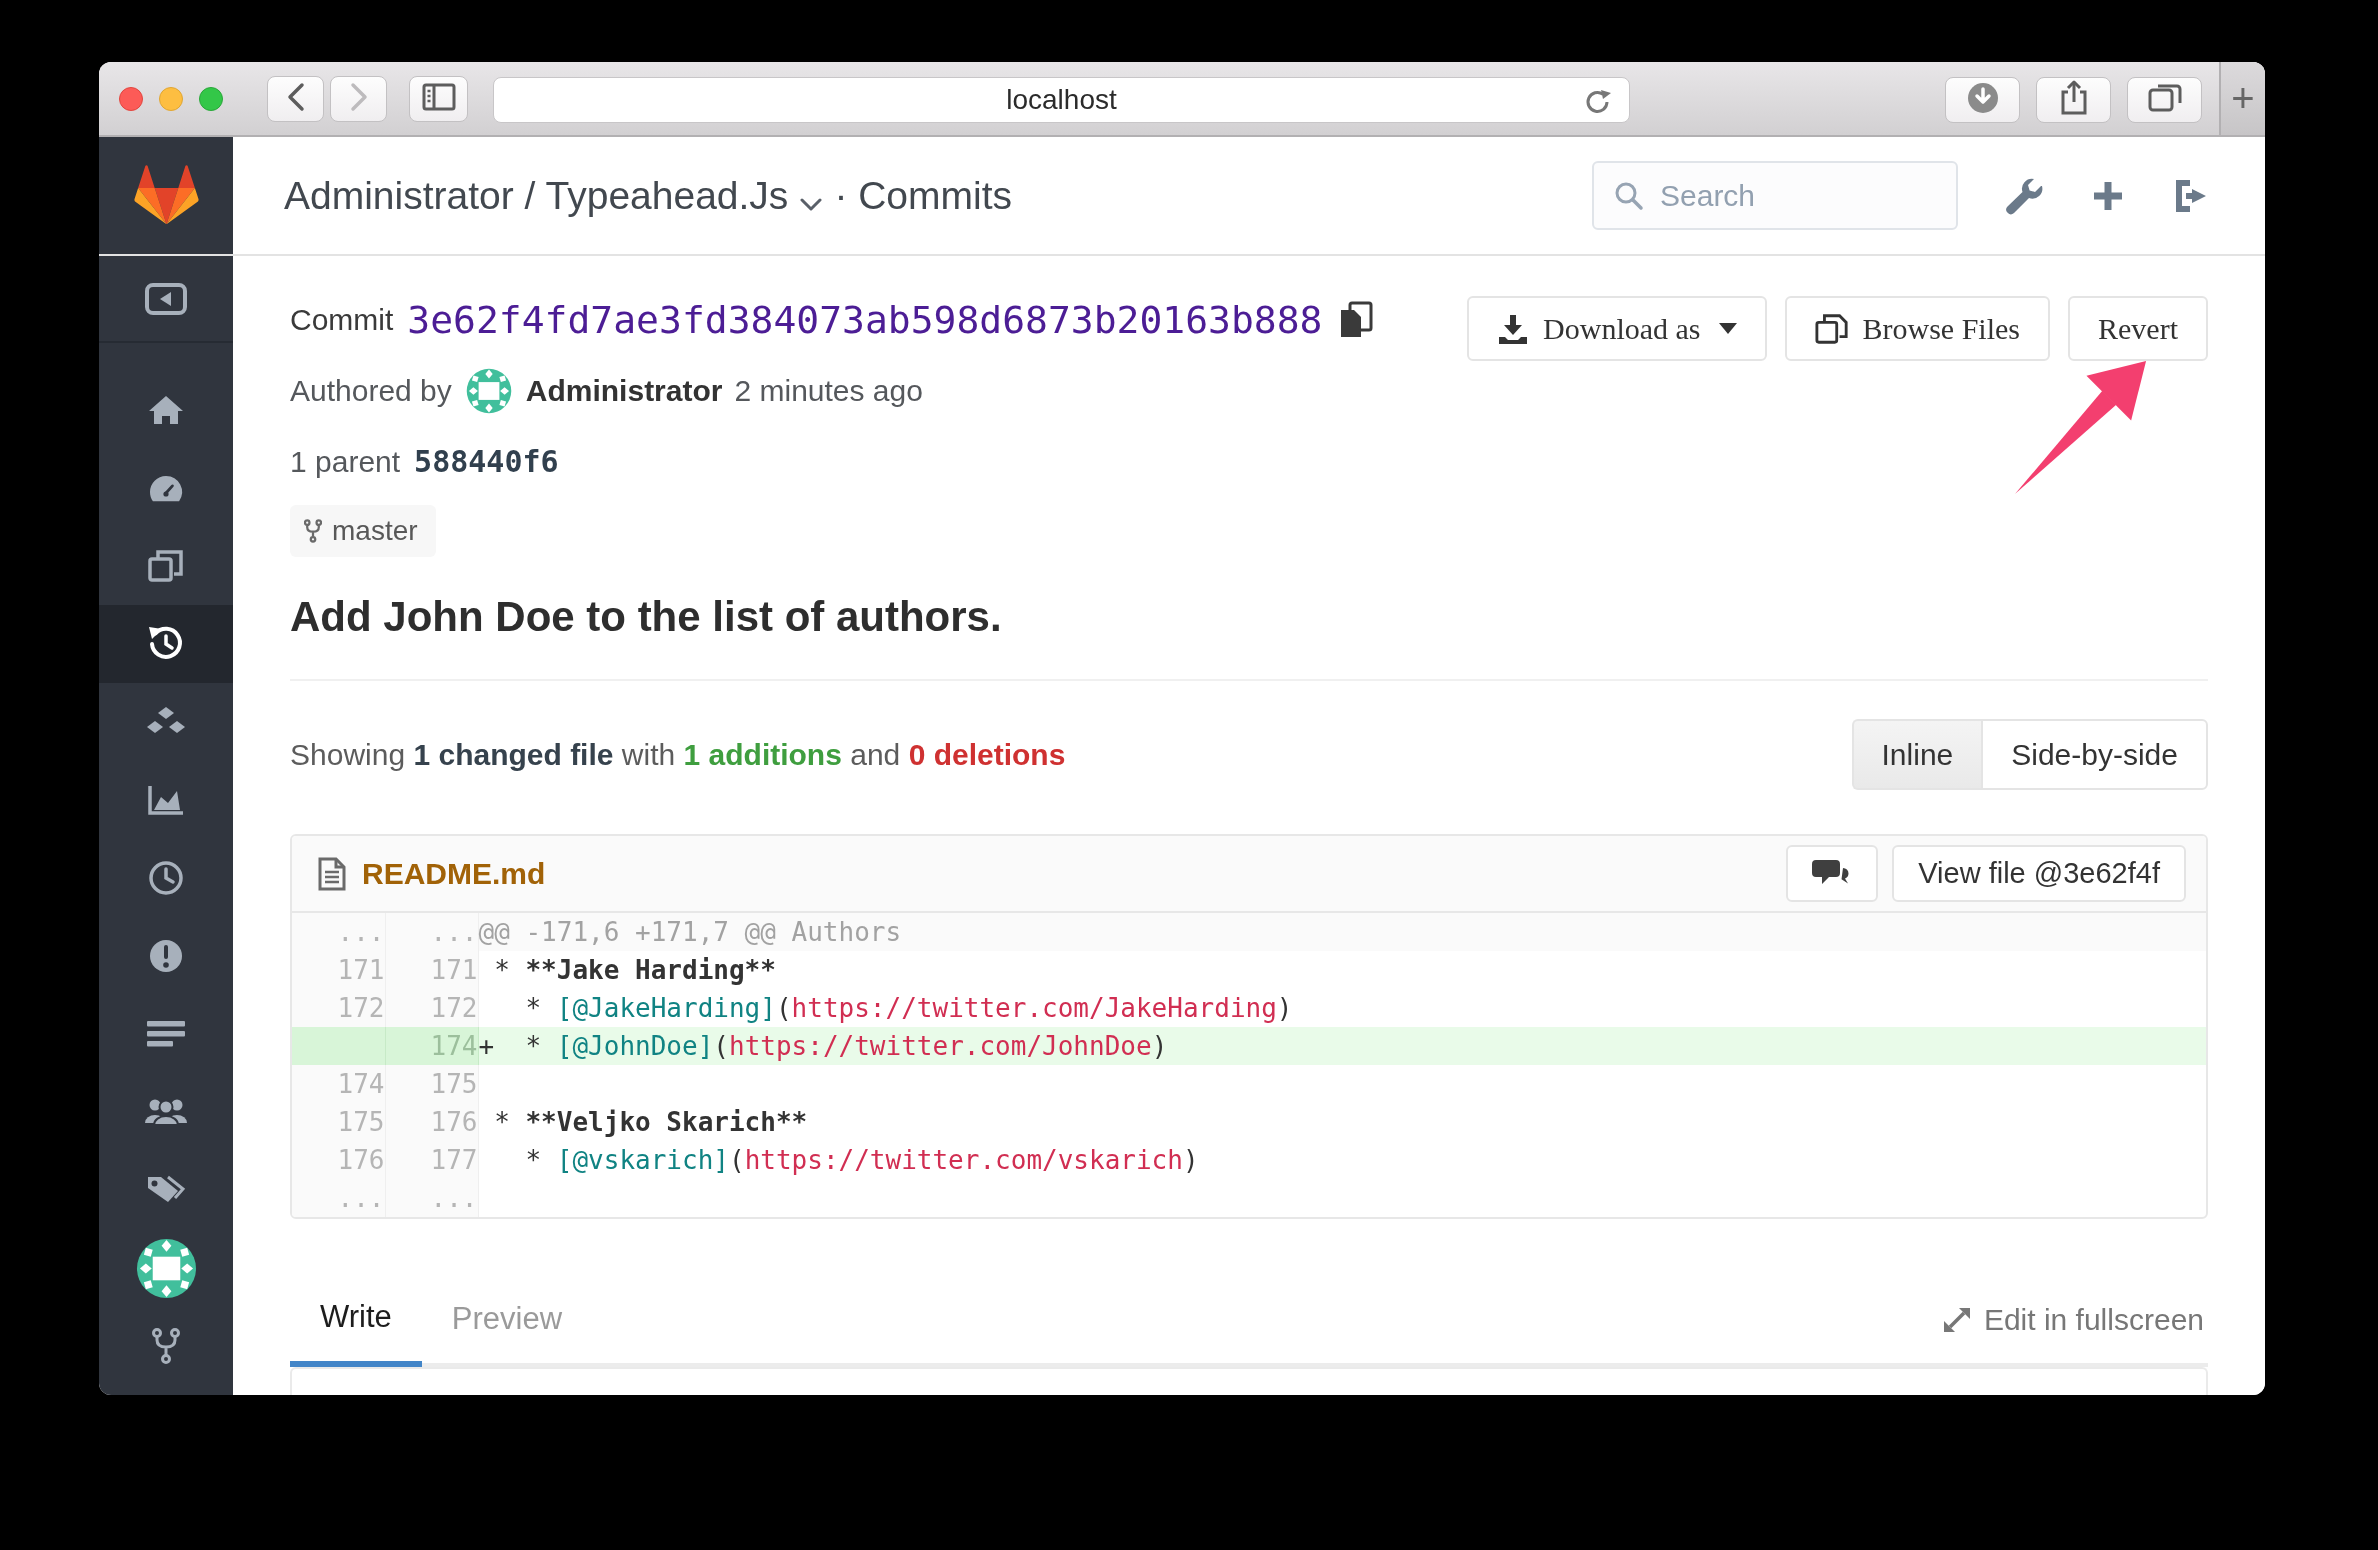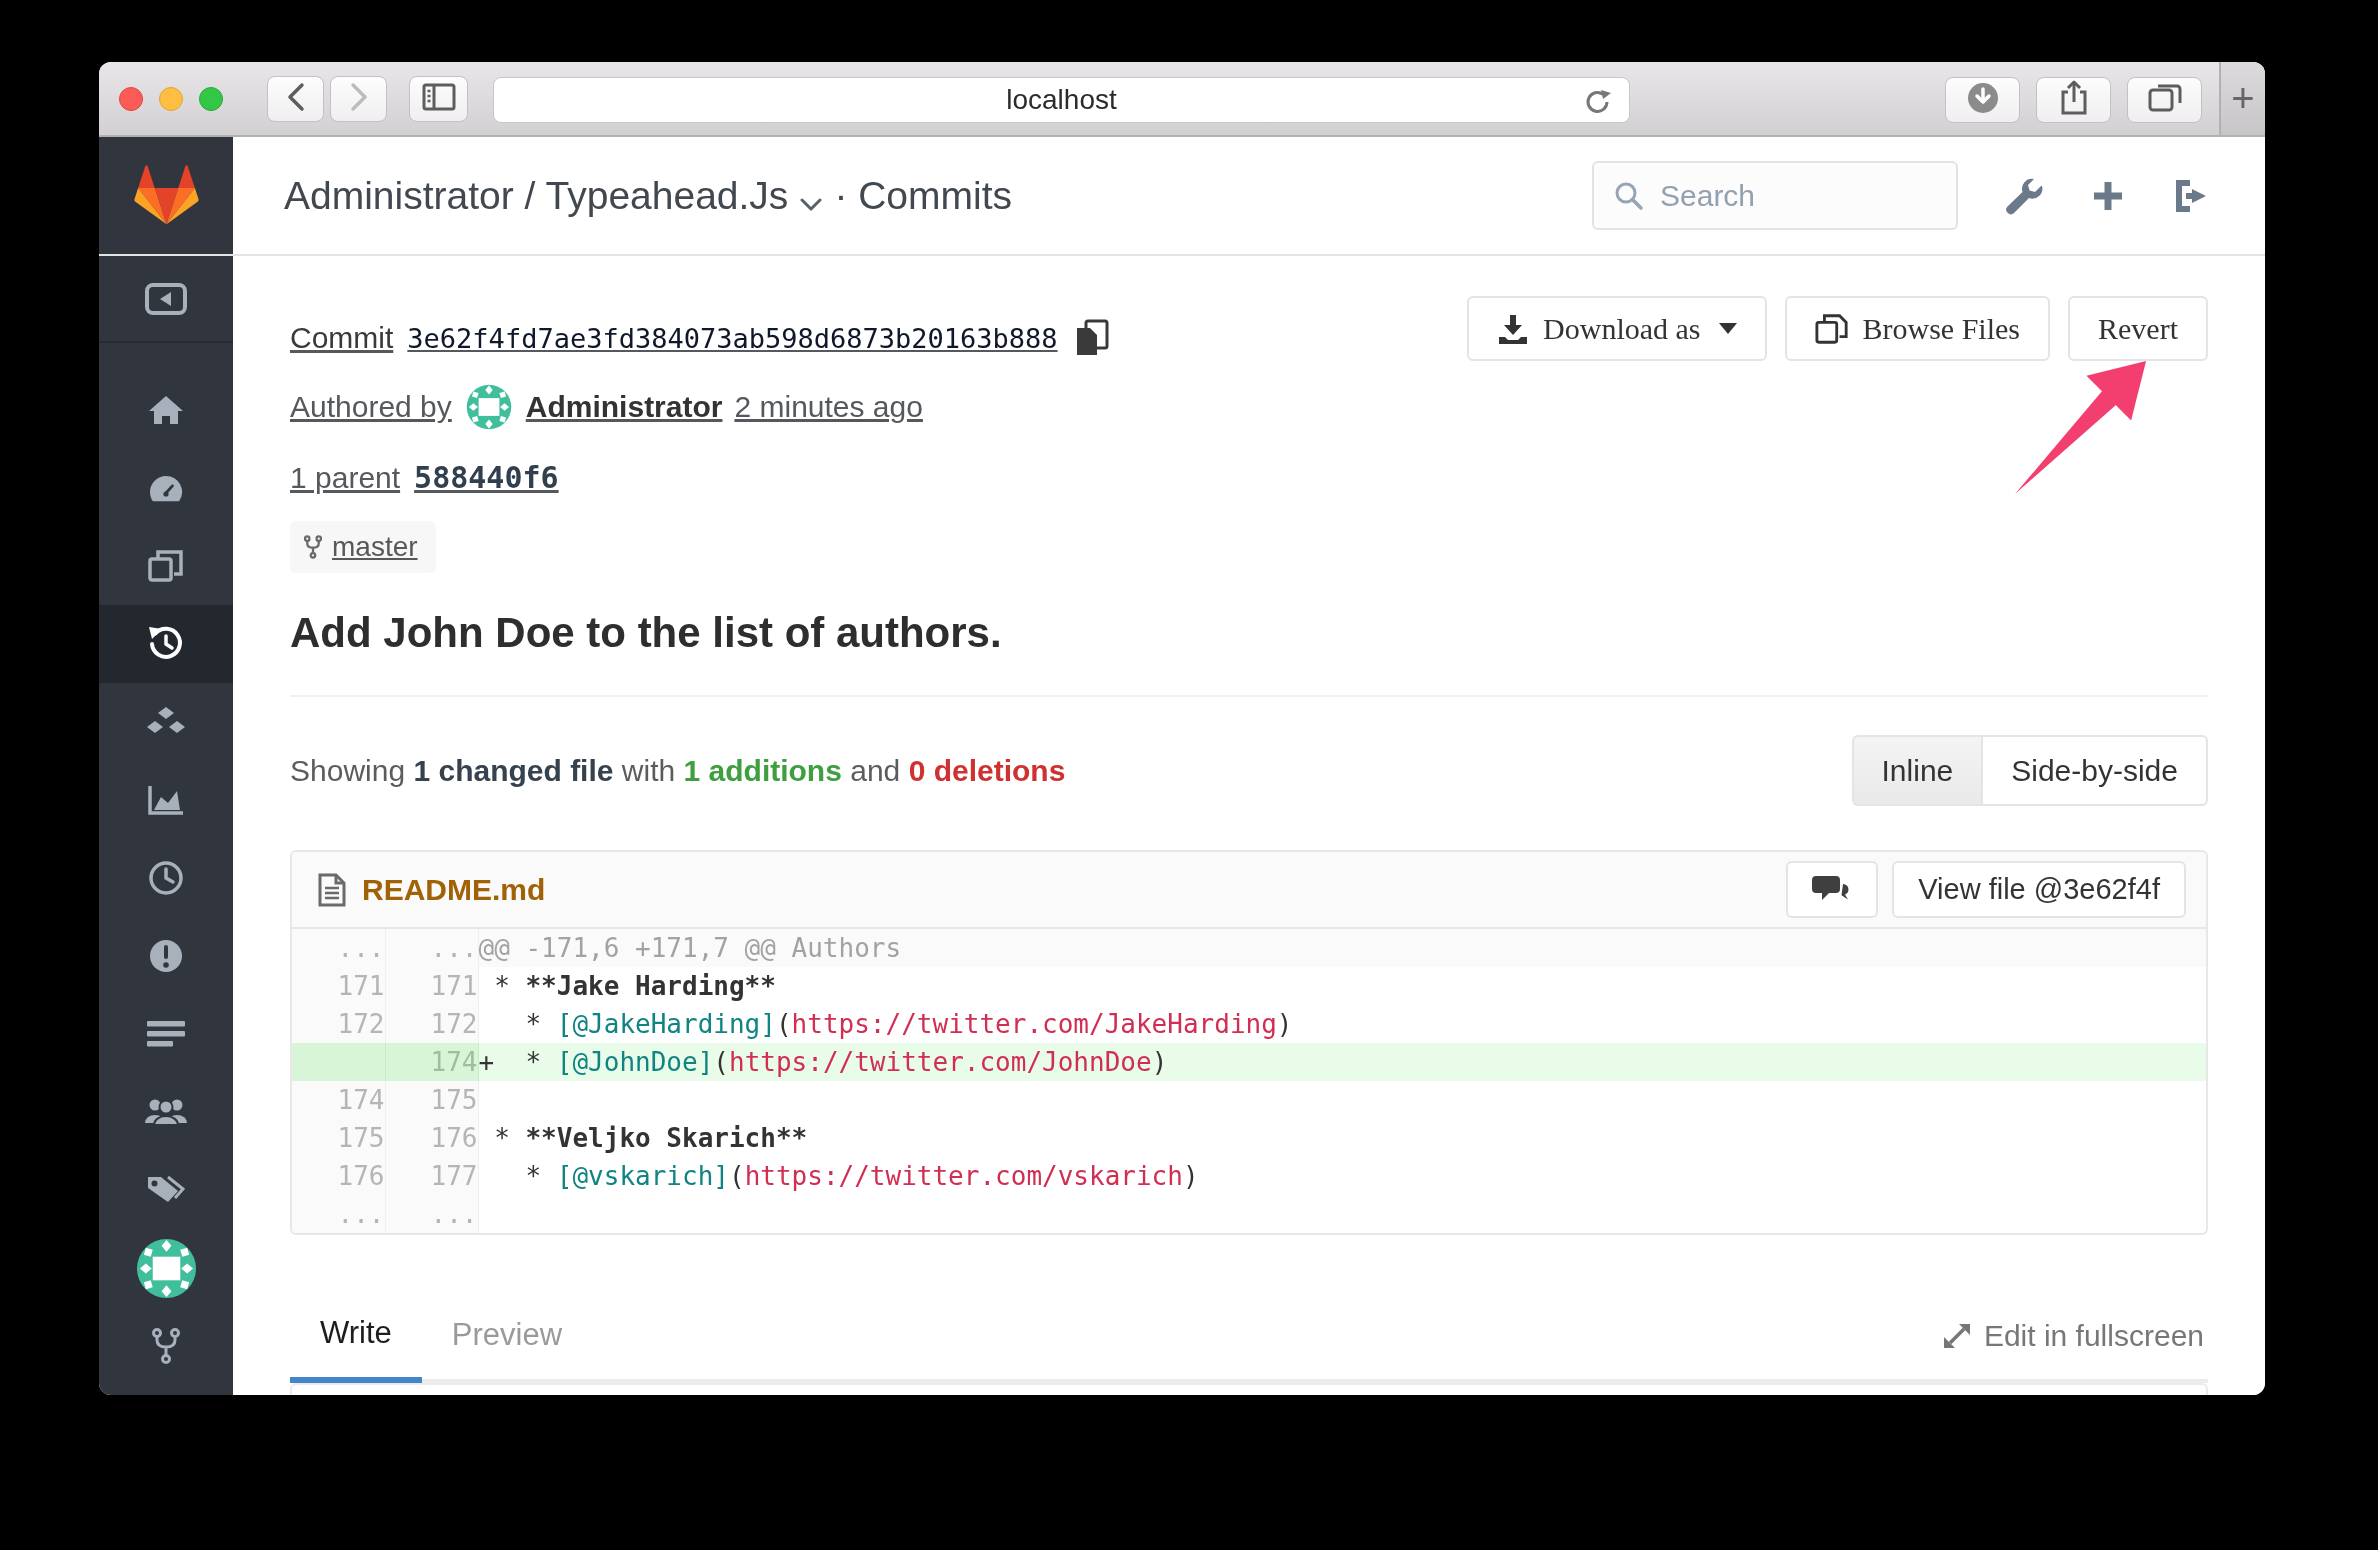--- a/index.html
+++ b/index.html
@@ -38,23 +38,23 @@
   
   .app { display:flex; height:1139px; }
   .side { width:134px; background:#30353e; flex:none; display:flex; flex-direction:column; color:#a7b0bb; }
   .srow { height:78px; display:flex; align-items:center; justify-content:center; flex:none; }
   .srow.collapse { height:87px; border-bottom:2px solid #262b33; }
   .srow.spacer { height:28px; }
   .srow.active { background:#23272e; color:#fff; }
 
   .main { flex:1; position:relative; padding:0 57px; overflow:hidden; background:#fff; }
 
-  .meta { padding-top:62px; font-size:30px; color:#55585c;text-decoration:underline; }
+  .meta { padding-top:42px; font-size:30px; color:#55585c; }
   .meta-row { display:flex; align-items:center; }
-  .sha { font-family:"DejaVu Sans Mono","Liberation Mono",monospace; font-size:27px; color:#0f172a; margin-left:14px; }
+  .sha { font-family:"DejaVu Sans Mono","Liberation Mono",monospace; font-size:38px; color:#4c1d95; margin-left:14px; }
   .copybtn { margin-left:16px; display:flex; }
   .row2 { margin-top:26px; }
   .avatar24 { width:46px; height:46px; margin:0 14px; }
   .author { font-weight:bold; color:#333; margin-right:12px; }
   .row3 { margin-top:30px; }
   .parent-sha { font-family:"DejaVu Sans Mono","Liberation Mono",monospace; font-weight:bold; color:#31404e; margin-left:14px; font-size:30px; }
   .row4 { margin-top:26px; }
   .branch-pill { display:inline-flex; align-items:center; gap:10px; background:#f7f7f7; border-radius:6px; padding:10px 18px 10px 14px; font-size:28px; color:#585858; }
 
   .actions { position:absolute; top:40px; right:57px; display:flex; gap:18px;font-family:Liberation Serif, serif; }

